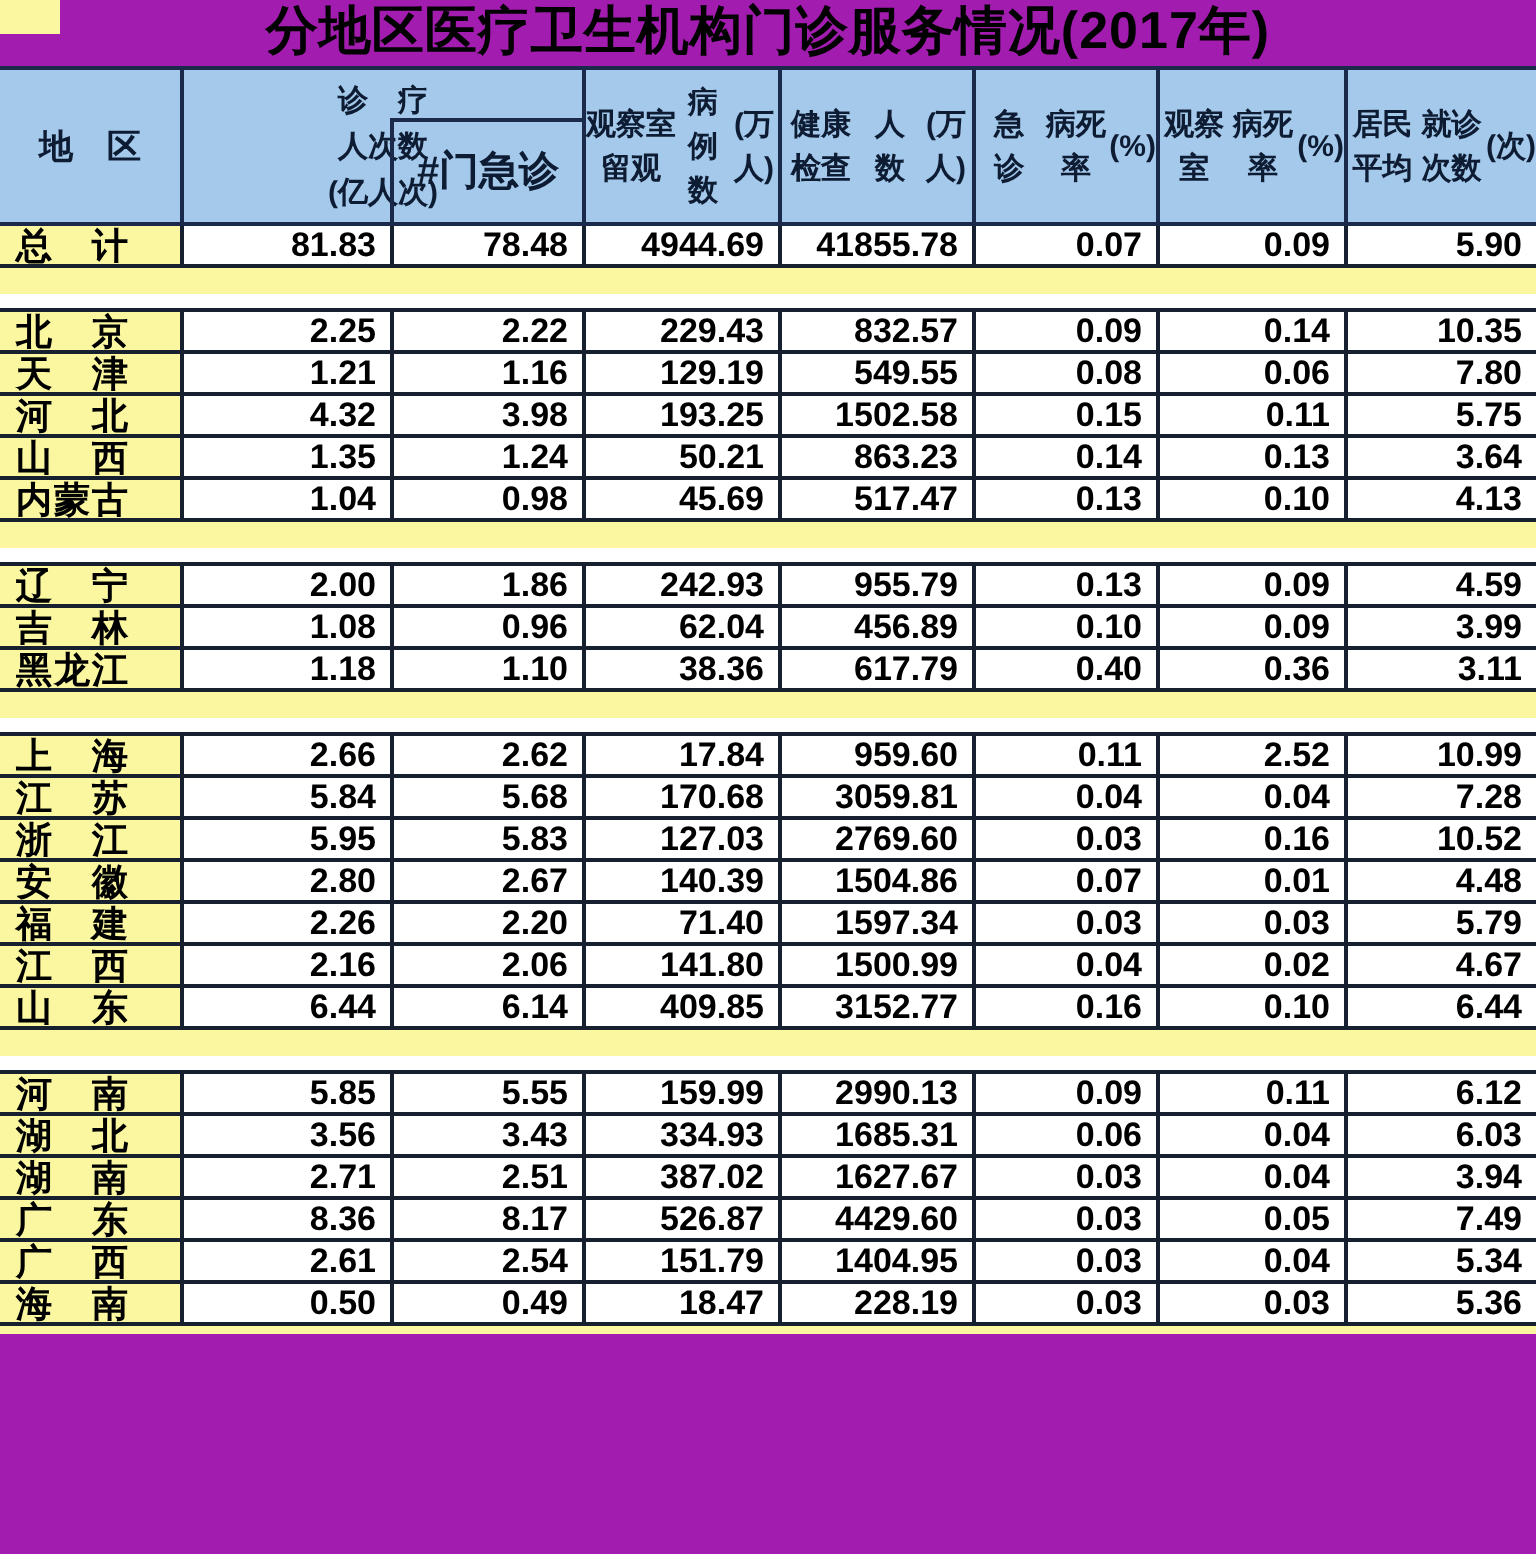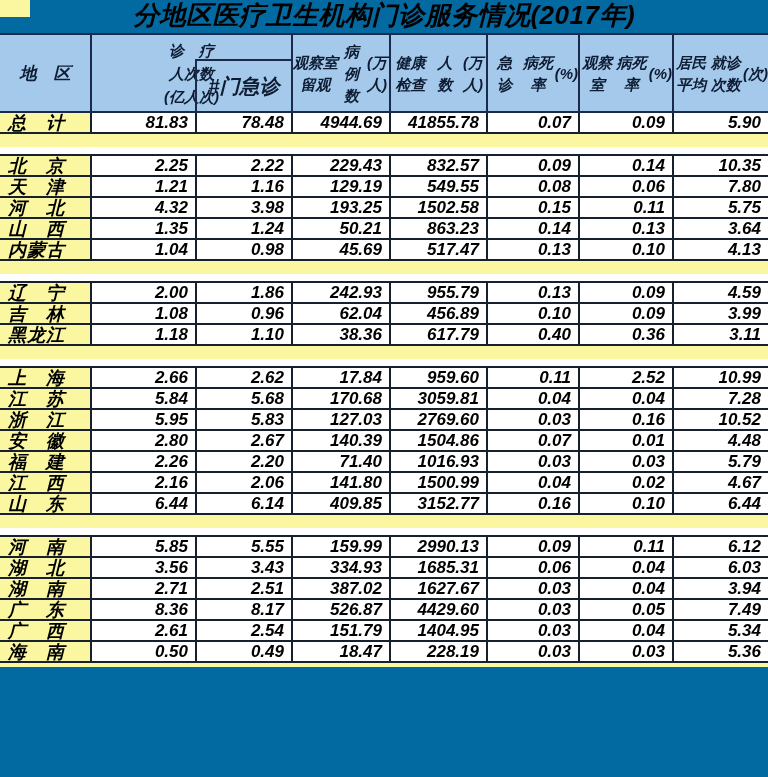--- a/index.html
+++ b/index.html
@@ -8,25 +8,24 @@
     --border:#16202F;
     --hborder:#1B2A4A;
     --header-text:#0D1B33;
     --data-text:#000000;
     --grid-cols:92px 105px 96px 98px 97px 92px 94px 94px;
   }
   html,body{margin:0;padding:0;background:#ffffff;}
   .stage{
     position:relative;
     width:768px;height:777px;
-    background:#0369a1;
+    background:#a21caf;
     overflow:hidden;
     font-family:"Liberation Sans","DejaVu Sans",sans-serif;
     color:var(--data-text);
-    font-style:italic;
   }
   .corner-frag{
     position:absolute;left:0;top:0;width:30px;height:17px;
     background:var(--hl-bg);
   }
   .title{
     height:33px;line-height:31px;
     text-align:center;
     font-size:26px;font-weight:700;
     color:#000;
@@ -315,21 +314,21 @@
           <div class="cell cell-num">1504.86</div>
           <div class="cell cell-num">0.07</div>
           <div class="cell cell-num">0.01</div>
           <div class="cell cell-num">4.48</div>
         </div>
         <div class="trow">
           <div class="cell cell-region">福　建</div>
           <div class="cell cell-num">2.26</div>
           <div class="cell cell-num">2.20</div>
           <div class="cell cell-num">71.40</div>
-          <div class="cell cell-num">1016.93</div>
+          <div class="cell cell-num">1597.34</div>
           <div class="cell cell-num">0.03</div>
           <div class="cell cell-num">0.03</div>
           <div class="cell cell-num">5.79</div>
         </div>
         <div class="trow">
           <div class="cell cell-region">江　西</div>
           <div class="cell cell-num">2.16</div>
           <div class="cell cell-num">2.06</div>
           <div class="cell cell-num">141.80</div>
           <div class="cell cell-num">1500.99</div>

